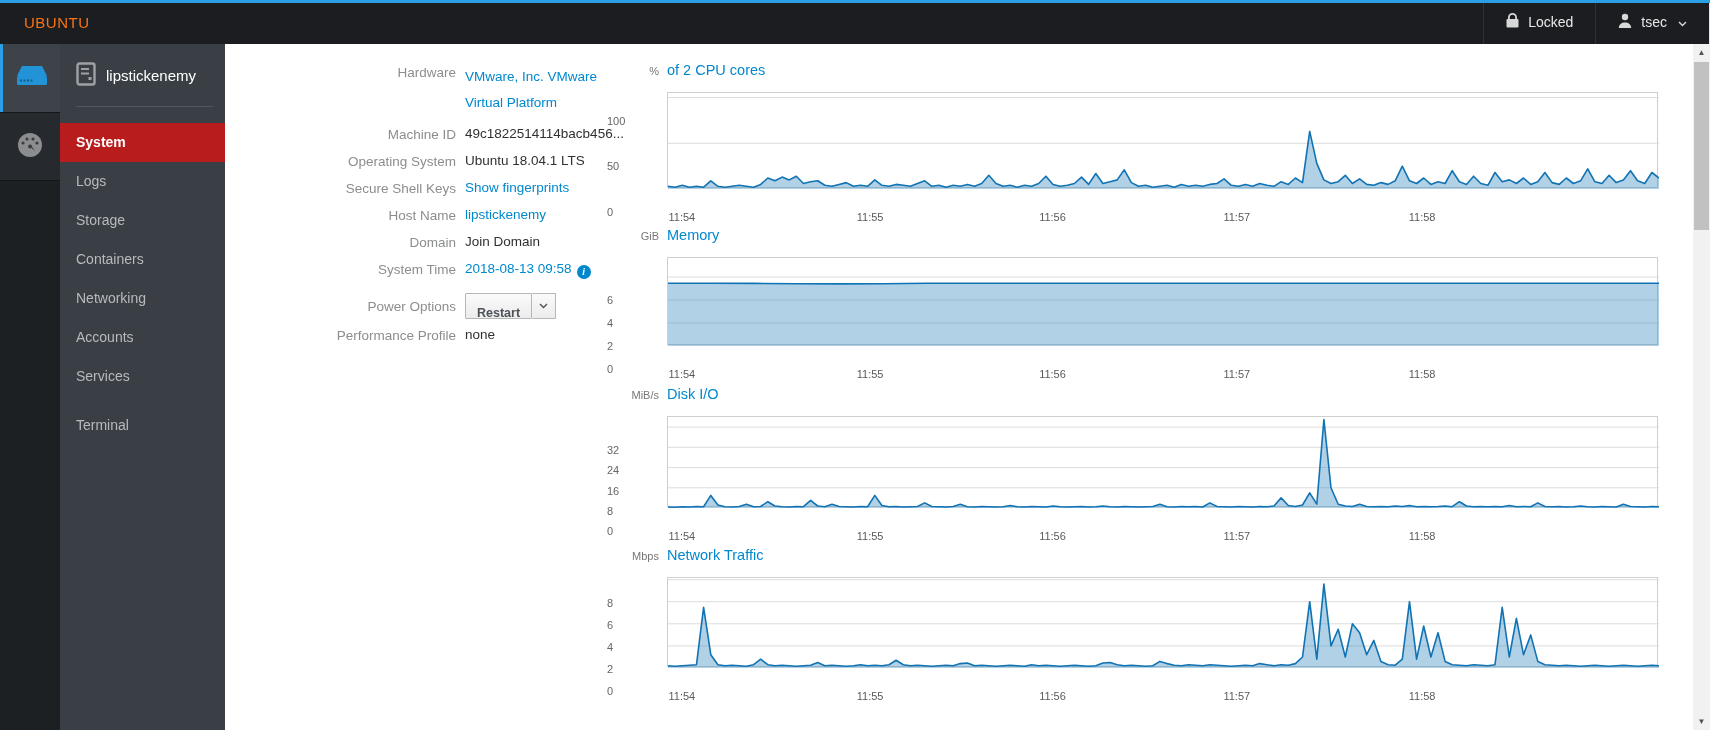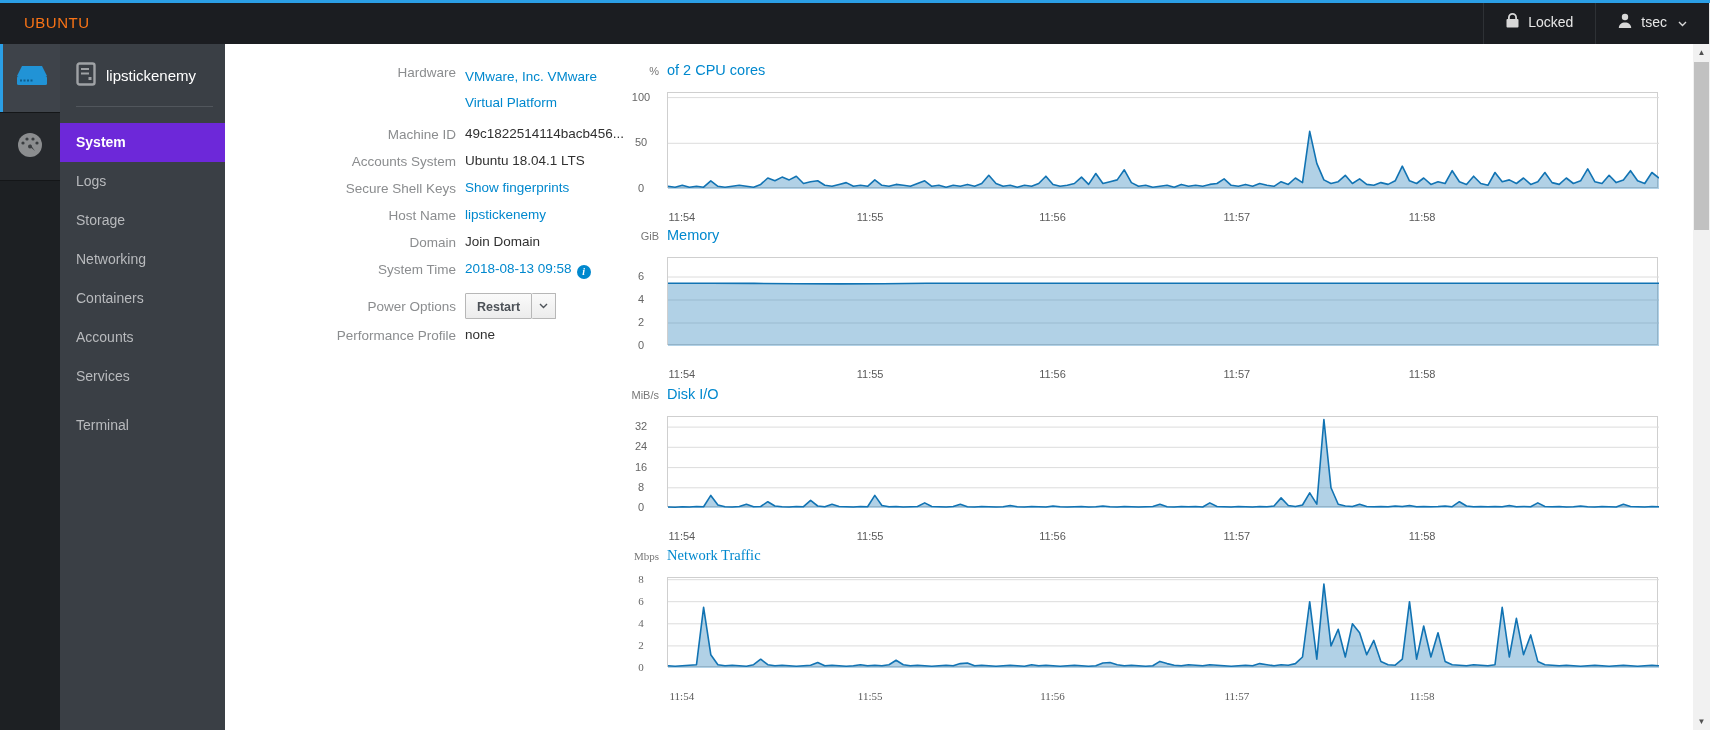--- a/index.html
+++ b/index.html
@@ -21,53 +21,53 @@
   .sidebar { position:absolute; top:44px; left:0; width:225px; height:686px; display:flex; }
   .icon-strip { width:60px; height:100%; background:#1d2023; }
   .strip-item { width:60px; height:68px; display:flex; align-items:center; justify-content:center; cursor:pointer; }
   .strip-item.active { background:#3e434a; border-left:3px solid #2b9fe6; }
   .strip-item.gauge { background:#26292d; border-top:1px solid #141618; border-bottom:1px solid #141618; height:69px; }
   .menu { width:165px; height:100%; background:#3a3f45; }
   .host-row { height:62px; display:flex; align-items:center; gap:10px; padding-left:16px; color:#fff; font-size:15px; }
   .menu-sep { border:none; border-top:1px solid #51565c; margin:0 12px 0 16px; }
   .menu-list { list-style:none; margin-top:16px; }
   .menu-item { height:39px; line-height:39px; padding-left:16px; color:#b8babd; font-size:14px; cursor:pointer; }
-  .menu-item.active { background:#6d28d9; color:#fff; font-weight:bold; }
+  .menu-item.active { background:#b91c1c; color:#fff; font-weight:bold; }
   .menu-list.secondary { margin-top:10px; }
 
   
   .content { position:absolute; top:44px; left:225px; width:1468px; height:686px; background:#fff; }
 
   
   .info-panel { position:absolute; left:60px; top:20px; width:330px; font-size:13.5px; }
   .info-row { display:flex; margin-bottom:10px; min-height:17px; align-items:flex-start; }
   .info-label { width:180px; text-align:right; padding-right:9px; color:#8b8d8f; flex:none; padding-top:1px; }
   .info-value { color:#303030; }
   .link { color:#0088ce; text-decoration:none; cursor:pointer; }
   .two-line span { display:block; line-height:26px; }
   .info-icon { display:inline-block; width:14px; height:14px; border-radius:50%; background:#0088ce; color:#fff;
     font-size:10px; font-weight:bold; text-align:center; line-height:14px; vertical-align:-2px; margin-left:5px;
     font-family:"Liberation Serif", serif; font-style:italic; }
   .btn-group { display:inline-flex; }
   .btn { height:26px; border:1px solid #b7b7b7; background:linear-gradient(#fafafa,#ececec);
-    color:#4d5258; font-size:12.5px; font-weight:bold; padding:6px 11px; cursor:pointer;
+    color:#4d5258; font-size:12.5px; font-weight:bold; padding:12px 11px; cursor:pointer;
     font-family:"Liberation Sans", sans-serif; border-radius:1px; }
   .btn.caret-btn { border-left:none; padding:0 7px; display:flex; align-items:center; }
   .row-power { align-items:center; margin-top:14px; margin-bottom:8px; }
   .row-power .info-label { padding-top:0; }
 
   
   .chart-block { position:absolute; left:362px; width:1073px; }
-  .chart-cpu { top:18px; }  .chart-mem { top:183px; }  .chart-disk { top:342px; }  .chart-net { top:503px;font-family:Liberation Serif, serif; }
+  .chart-cpu { top:18px; }  .chart-mem { top:183px; }  .chart-disk { top:342px; }  .chart-net { top:503px; }
   .chart-title-row { display:grid; grid-template-columns:80px auto; align-items:baseline; height:26px; margin-bottom:4px; }
   .chart-unit { text-align:right; padding-right:8px; color:#777; font-size:11px; }
   .chart-title { color:#0088ce; font-size:14.5px; text-decoration:none; cursor:pointer; }
   .chart-body { display:grid; grid-template-columns:80px 991px; }
   .ygutter { position:relative; }
-  .ytick { position:absolute; right:6px; color:#666; font-size:11px; width:40px; text-align:center; }
+  .ytick { position:absolute; right:20px; color:#666; font-size:11px; width:40px; text-align:left;margin-top:24px; }
   .plot { position:relative; border:1px solid #cfcfcf; background:#fff; }
   .plot svg { display:block; }
   .xlabels { position:relative; grid-column:2; height:16px; margin-top:23px; }
   .xtick { position:absolute; transform:translateX(-50%); color:#5a5a5a; font-size:11px; white-space:nowrap; }
 
   
   .scrollbar { position:absolute; top:44px; right:0; width:17px; height:686px; background:#f1f1f1; z-index:25; }
   .scroll-arrow { position:absolute; left:0; width:17px; height:17px; display:flex; align-items:center; justify-content:center;
     color:#505050; font-size:8px; cursor:pointer; }
   .scroll-arrow.down { bottom:0; }
@@ -145,22 +145,22 @@
             <rect x="12.5" y="15" width="3" height="3" fill="#9fa2a5"></rect>
           </svg>
       </span>
       <span>lipstickenemy</span>
     </div>
     <hr class="menu-sep">
     <ul class="menu-list">
       <li class="menu-item active">System</li>
       <li class="menu-item">Logs</li>
       <li class="menu-item">Storage</li>
+      <li class="menu-item">Containers</li>
       <li class="menu-item">Networking</li>
-      <li class="menu-item">Containers</li>
       <li class="menu-item">Accounts</li>
       <li class="menu-item">Services</li>
     </ul>
     <ul class="menu-list secondary">
       <li class="menu-item">Terminal</li>
     </ul>
   </div>
 </nav>
 
 <main class="content">
@@ -171,21 +171,21 @@
       <a class="link two-line">
         <span>VMware, Inc. VMware</span>
         <span>Virtual Platform</span>
       </a>
     </div>
     <div class="info-row">
       <span class="info-label">Machine ID</span>
       <span class="info-value">49c1822514114bacb456...</span>
     </div>
     <div class="info-row">
-      <span class="info-label">Accounts System</span>
+      <span class="info-label">Operating System</span>
       <span class="info-value">Ubuntu 18.04.1 LTS</span>
     </div>
     <div class="info-row">
       <span class="info-label">Secure Shell Keys</span>
       <a class="link">Show fingerprints</a>
     </div>
     <div class="info-row">
       <span class="info-label">Host Name</span>
       <a class="link">lipstickenemy</a>
     </div>

